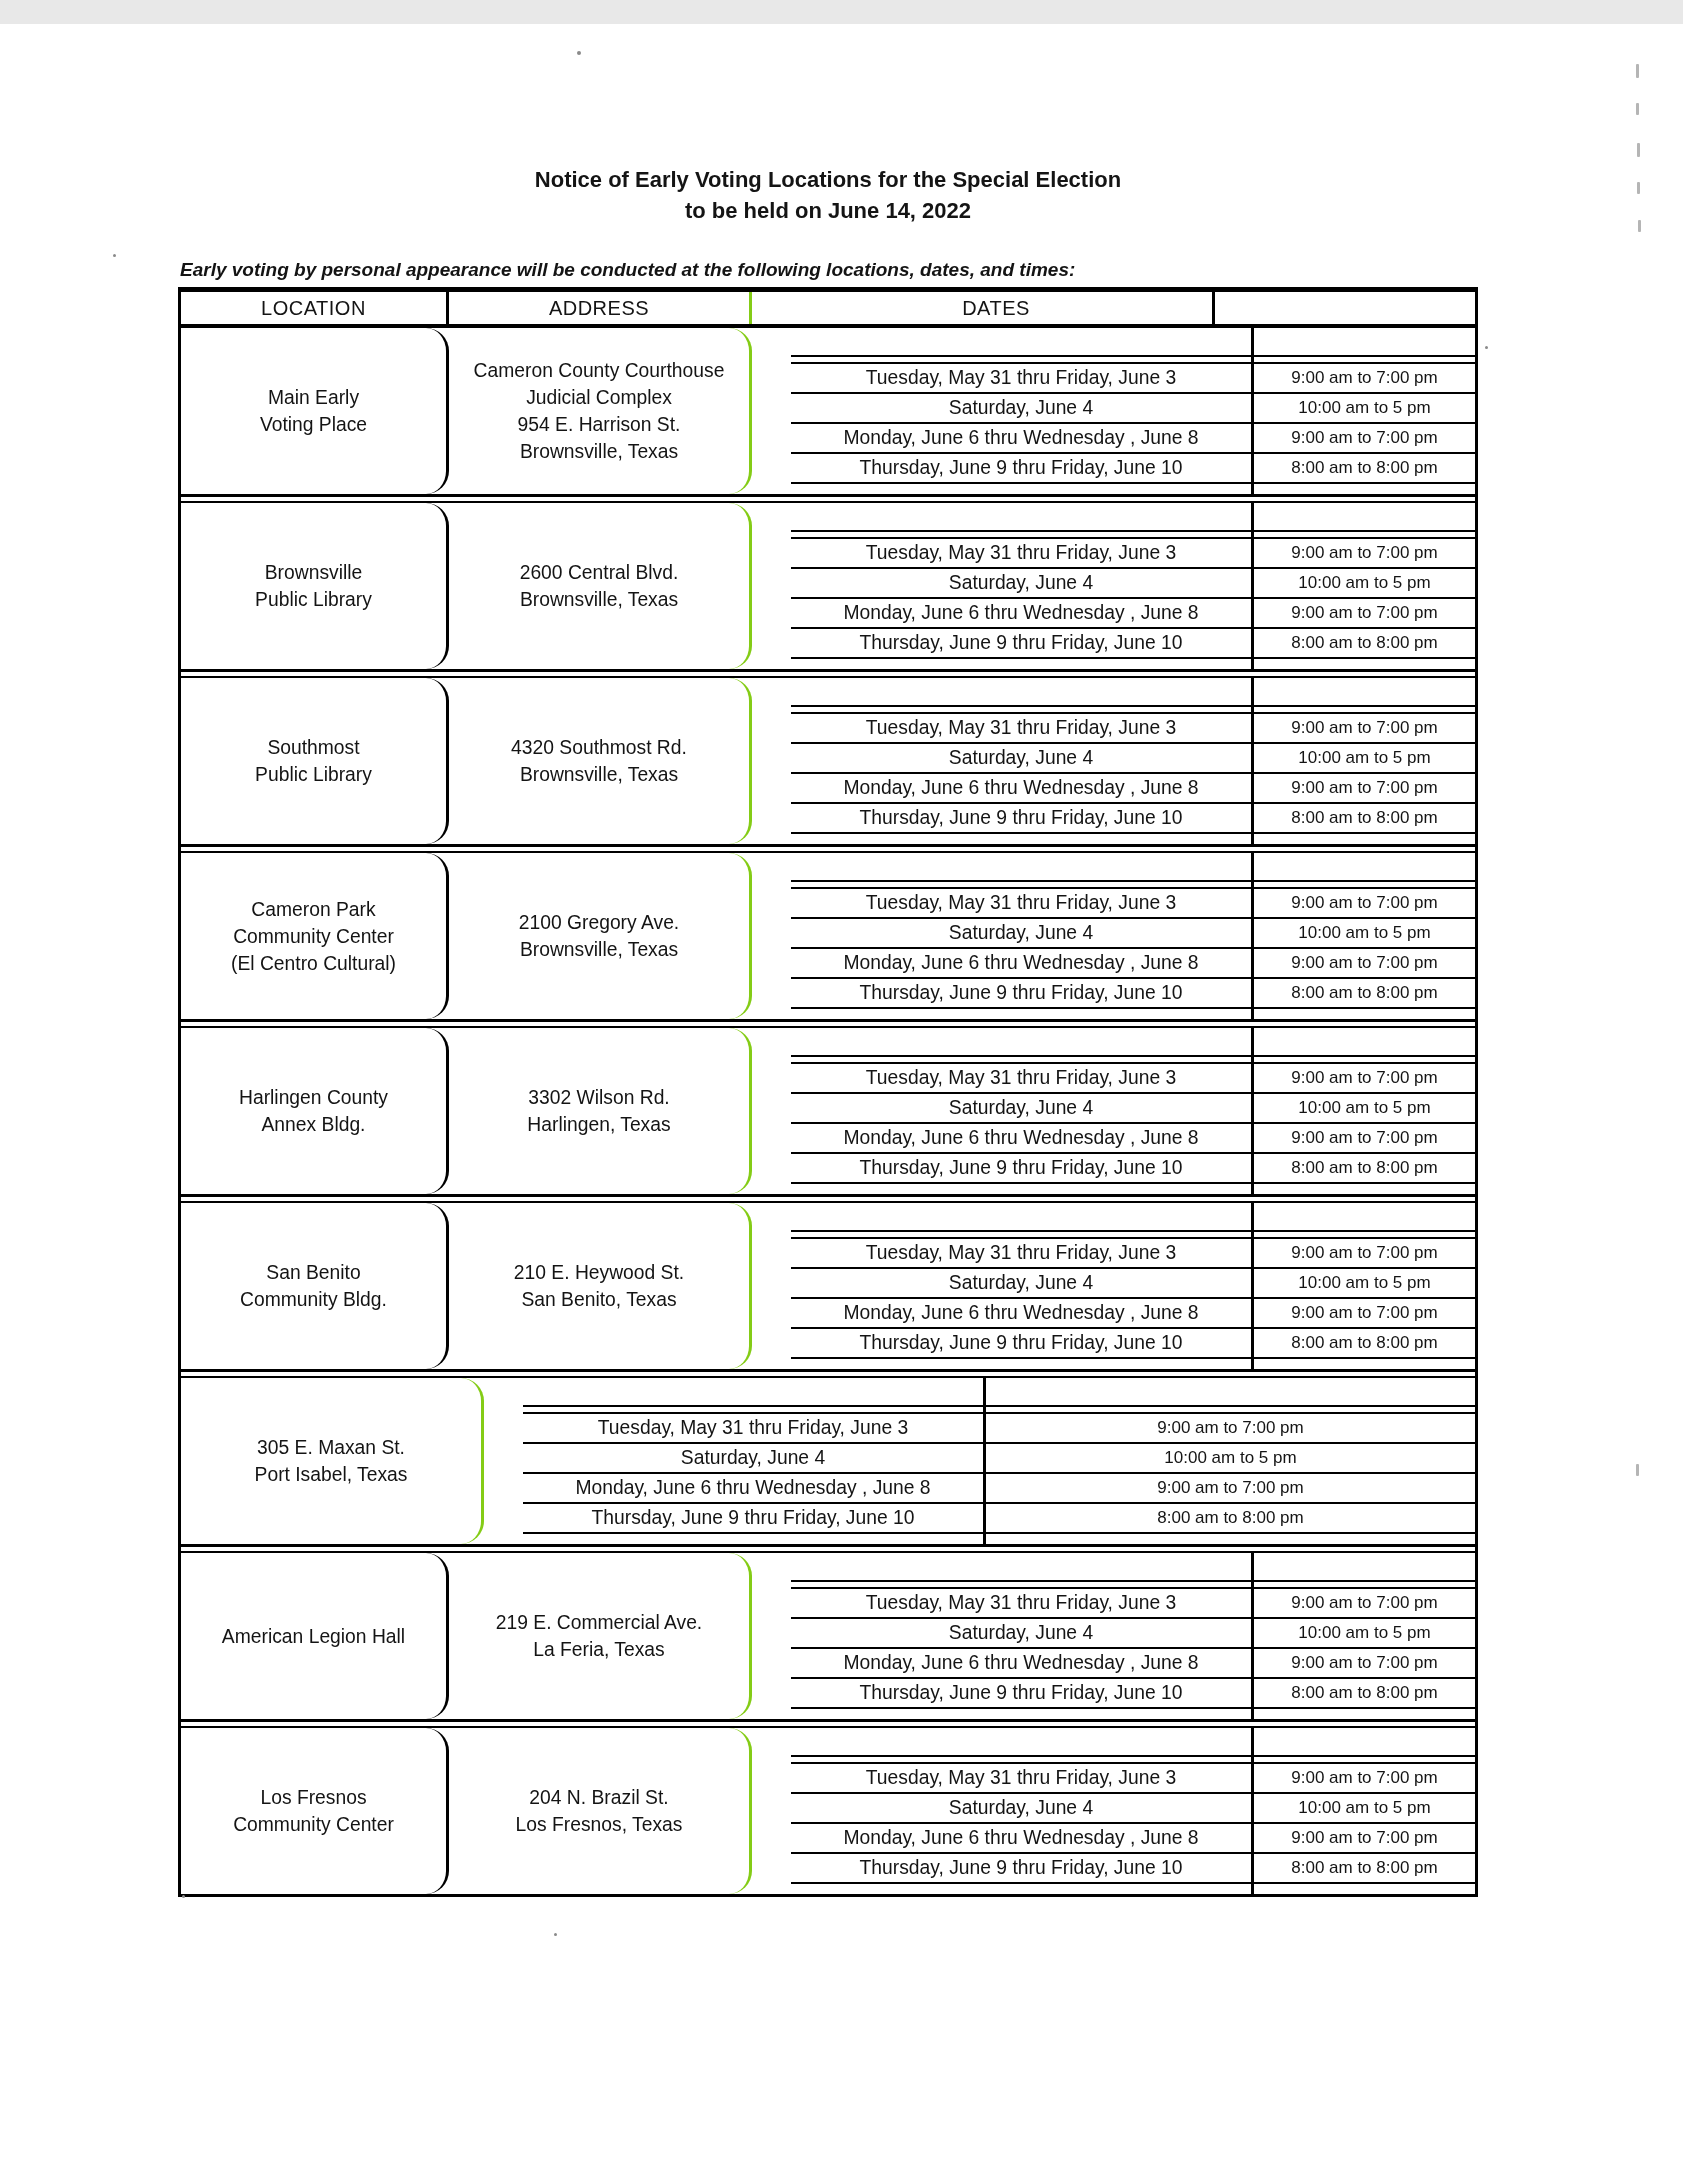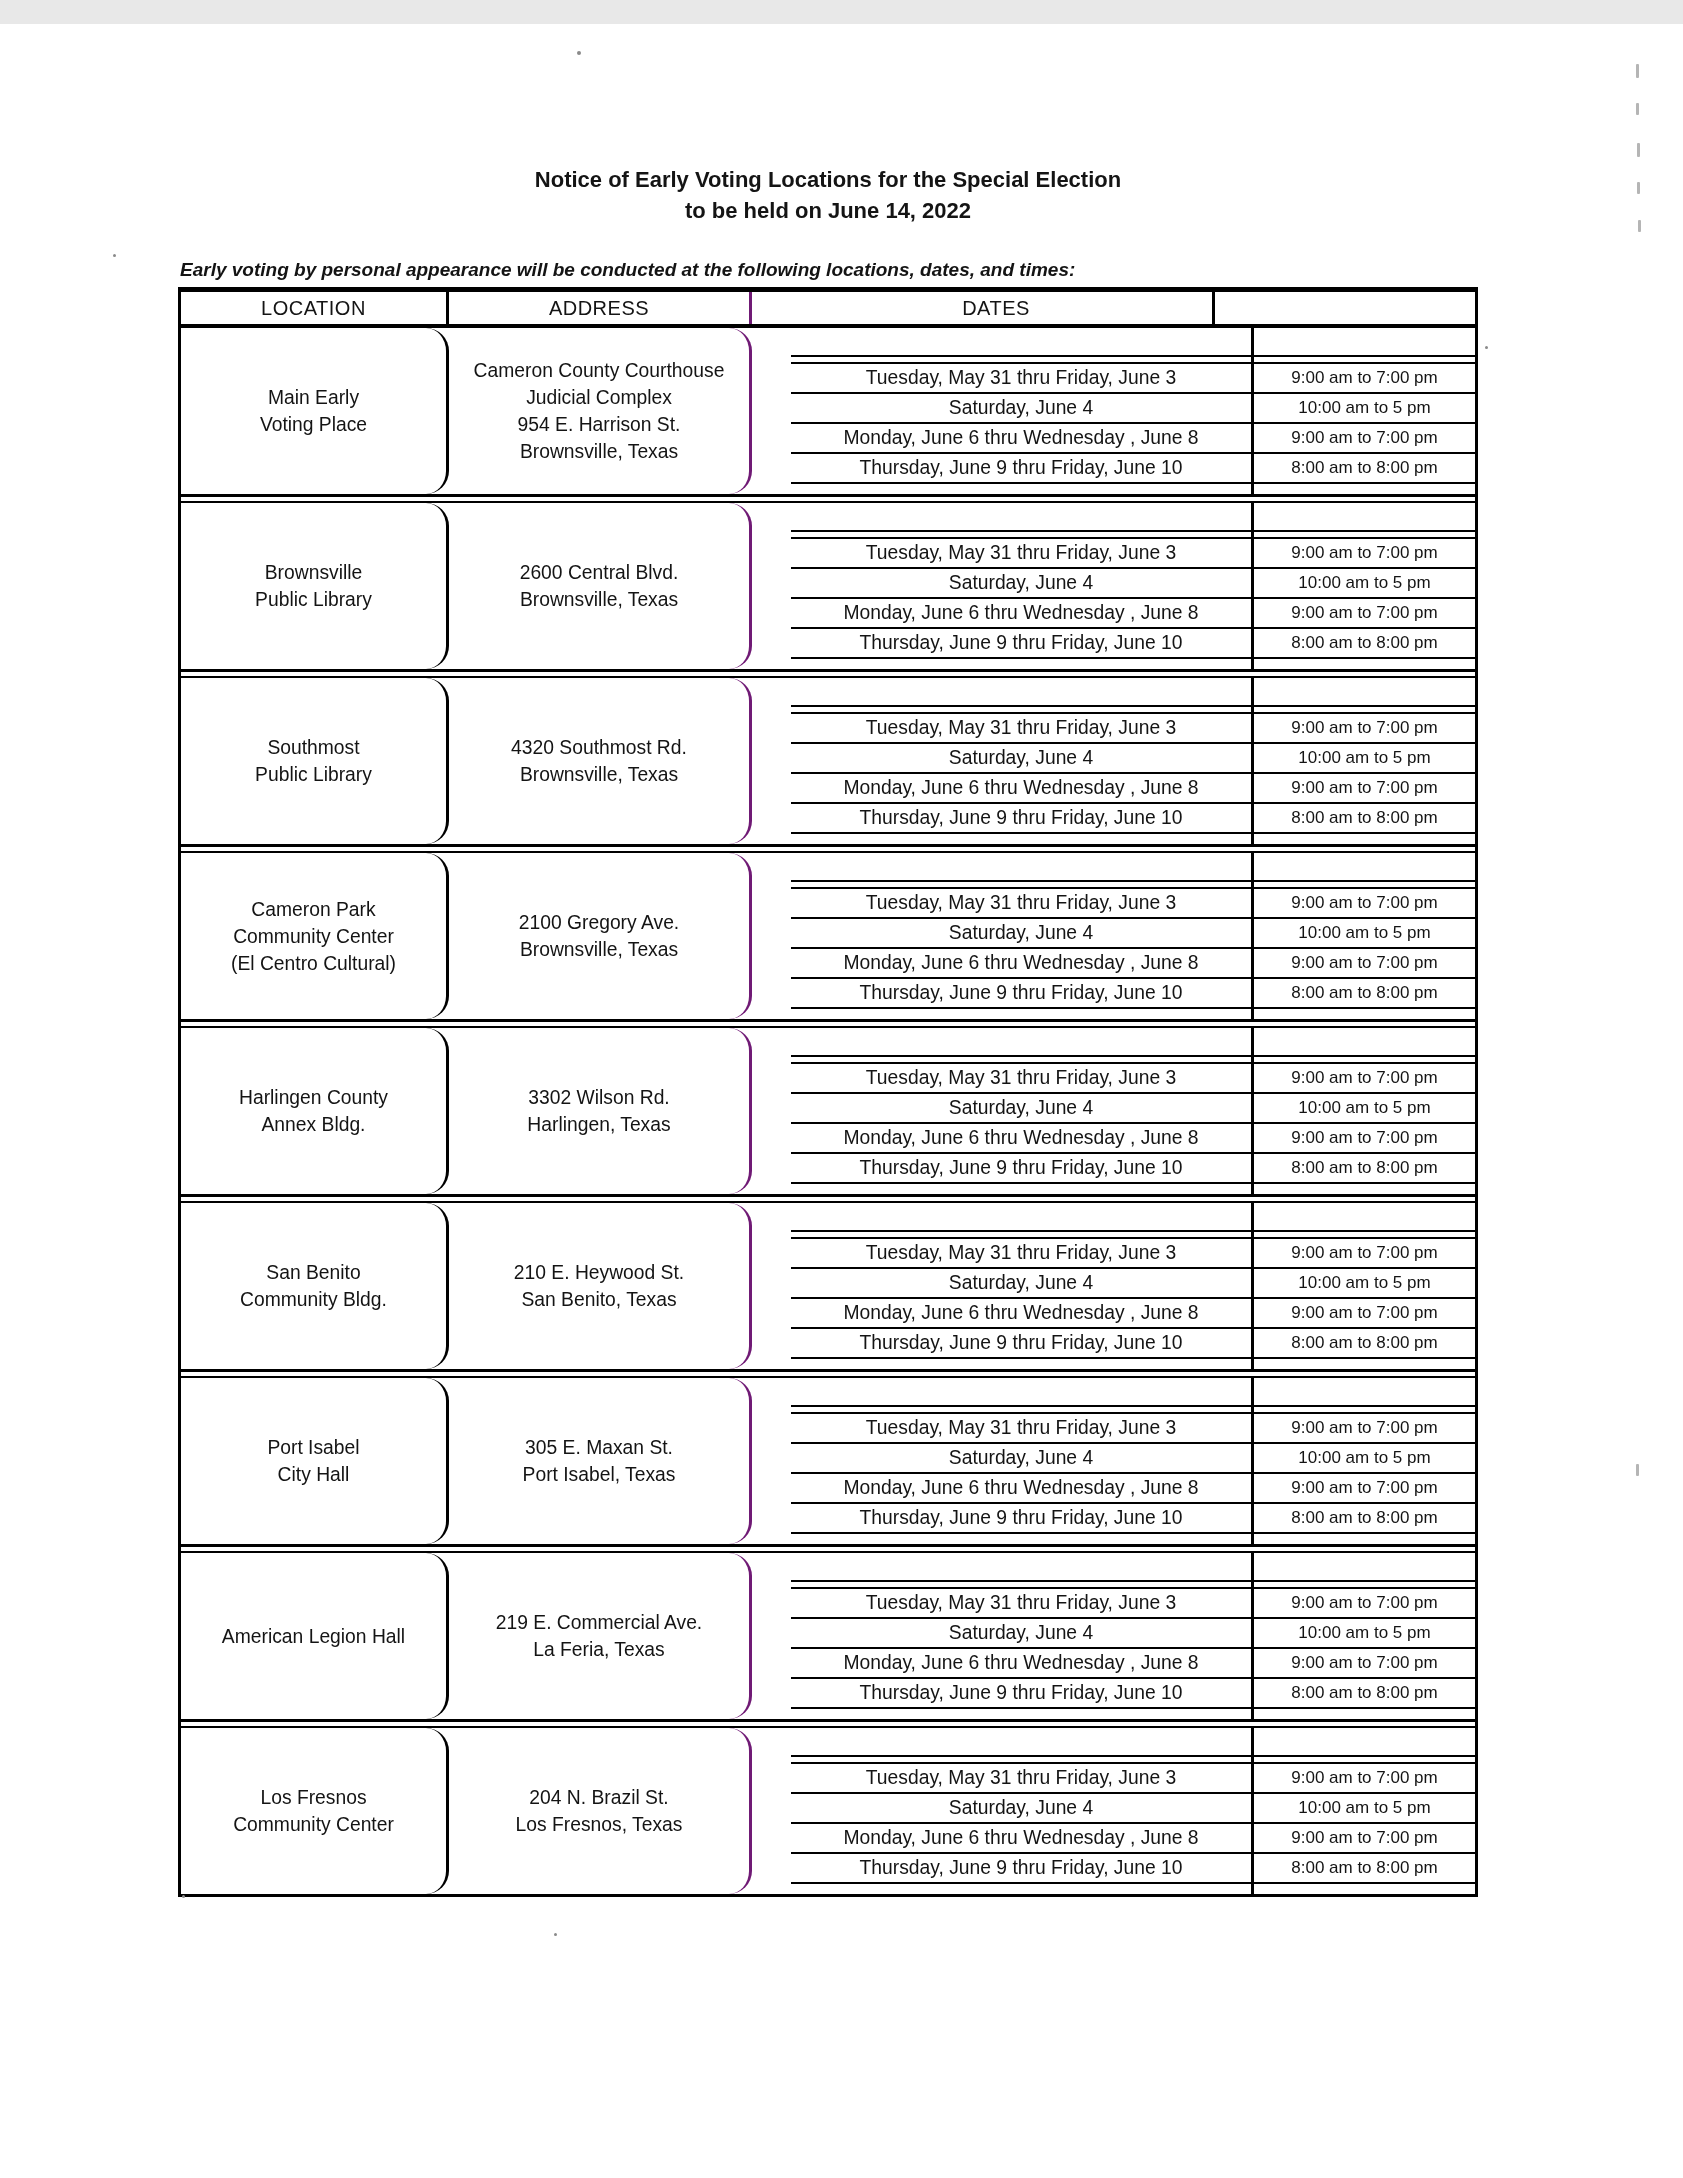--- a/index.html
+++ b/index.html
@@ -18,21 +18,21 @@
     position: absolute; left: 180px; top: 235px;
     font-size: 19px; font-weight: bold; font-style: italic;
   }
   .evtable {
     position: absolute; left: 178px; top: 263px; width: 1300px;
     border: 3px solid #000; border-top-width: 5px; background: #fff;
   }
   .thead { display: flex; height: 36px; border-bottom: 4px solid #000; }
   .th { display: flex; align-items: center; justify-content: center; font-size: 20px; letter-spacing: 0.5px; }
   .w-loc   { width: 268px; border-right: 3px solid #000; }
-  .w-addr  { width: 303px; border-right: 3px solid #701a75; }
+  .w-addr  { width: 303px; border-right: 3px solid #84cc16; }
   .w-dates { width: 463px; border-right: 3px solid #000; padding-left: 28px; }
   .w-times { flex: 1; }
   .trow { display: flex; }
   .loc-cell, .addr-cell {
     display: flex; flex-direction: column; justify-content: center; align-items: center;
     font-size: 19.3px; line-height: 27px; text-align: center; border-radius: 23px;
   }
   .sched { flex: 1; display: flex; flex-direction: column; padding-left: 39px; }
   .srow { display: flex; }
   .sdate { width: 463px; border-right: 3px solid #000; display: flex; align-items: center; justify-content: center; font-size: 19.3px; }
@@ -284,24 +284,20 @@
               <div class="stime">8:00 am to 8:00 pm</div>
             </div>
             <div class="srow spacer-bottom">
               <div class="sdate"></div>
               <div class="stime"></div>
             </div>
           </div>
         </div>
         <div class="rowsep"></div>
         <div class="trow">
-          <div class="loc-cell w-loc">
-            <div>Port Isabel</div>
-            <div>City Hall</div>
-          </div>
           <div class="addr-cell w-addr">
             <div>305 E. Maxan St.</div>
             <div>Port Isabel, Texas</div>
           </div>
           <div class="sched">
             <div class="srow spacer-top">
               <div class="sdate"></div>
               <div class="stime"></div>
             </div>
             <div class="srow data">

